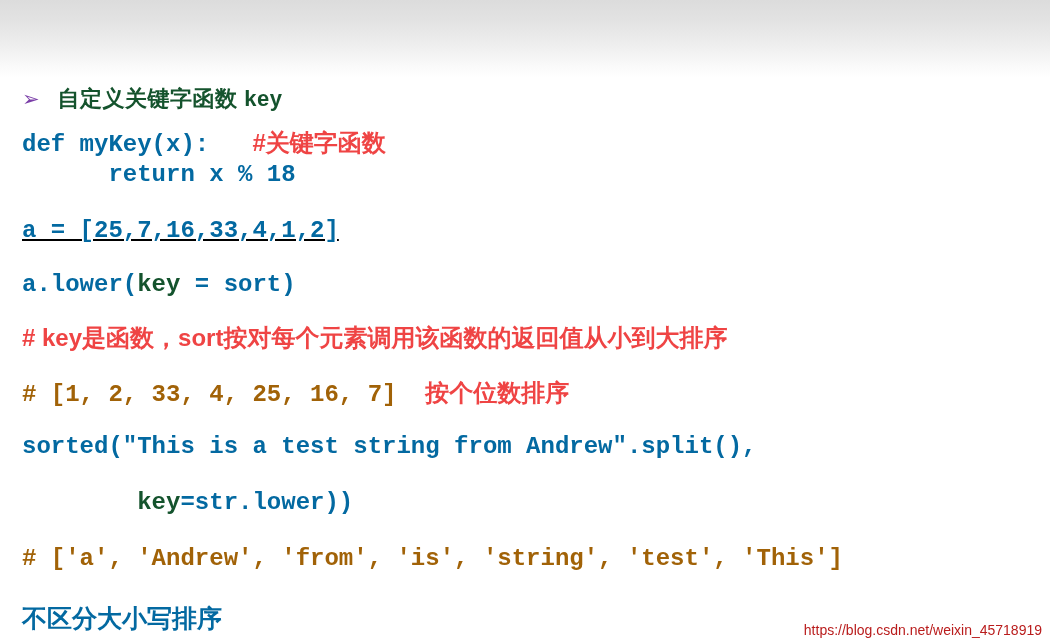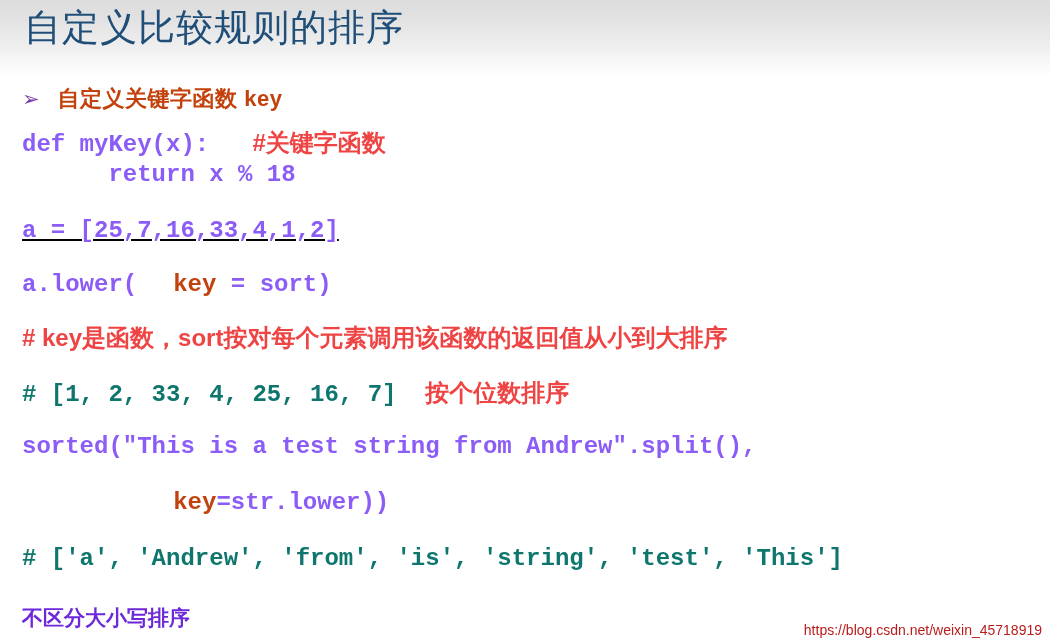--- a/index.html
+++ b/index.html
@@ -59,21 +59,21 @@
     font-size: 21px;
     line-height: 28px;
     color: #7b3fa8;
     font-family: "DejaVu Sans", sans-serif;
   }
   .bullet-text {
     font-family: "Liberation Sans", "DejaVu Sans", sans-serif;
     font-size: 22px;
     line-height: 30px;
     font-weight: bold;
-    color: #c2410c;
+    color: #14532d;
     white-space: nowrap;
     letter-spacing: 0.5px;
   }
 
   
   .code-area {
     position: absolute;
     left: 0;
     top: 128px;
     width: 1050px;
@@ -83,39 +83,39 @@
     position: absolute;
     left: 22px;
     font-family: "Liberation Mono", "DejaVu Sans Mono", monospace;
     font-size: 24px;
     font-weight: bold;
     line-height: 30px;
     white-space: pre;
     color: #000000;
     letter-spacing: 0px;
   }
-  .tok-black  { color: #8b5cf6; }
-  .tok-green  { color: #0f766e; }
-  .tok-red    { color: #c2410c; margin-left: 36px; }
+  .tok-black  { color: #0369a1; }
+  .tok-green  { color: #a16207; }
+  .tok-red    { color: #14532d; }
   .tok-cngreen{
     color: #ef4444;
     font-family: "Liberation Sans", "DejaVu Sans", sans-serif;
     font-weight: bold;
   }
 
   .bottom-note {
     position: absolute;
     left: 22px;
     top: 601px;
     z-index: 2;
     font-family: "Liberation Sans", "DejaVu Sans", sans-serif;
-    font-size: 21px;
+    font-size: 25px;
     line-height: 34px;
     font-weight: bold;
-    color: #6d28d9;
+    color: #0369a1;
     white-space: nowrap;
   }
 
   
   .watermark {
     position: absolute;
     right: 8px;
     bottom: 4px;
     z-index: 3;
     font-family: "Liberation Sans", sans-serif;
@@ -125,21 +125,20 @@
     white-space: nowrap;
   }
 </style>
 </head>
 <body>
 
 <div class="slide">
 
   <div class="header-band"></div>
 
-  <div class="slide-title">自定义比较规则的排序</div>
 
   <div class="bullet-row">
     <span class="bullet-marker">➢</span>
     <span class="bullet-text">自定义关键字函数 key</span>
   </div>
 
   <div class="code-area" id="code-area">
       <div class="code-line" style="top: 0px;"><span class="tok-black">def myKey(x):   </span><span class="tok-cngreen">#关键字函数</span></div>
       <div class="code-line" style="top: 32px;"><span class="tok-black">      return x % 18</span></div>
       <div class="code-line" style="top: 88px; text-decoration: underline;"><span class="tok-black">a = [25,7,16,33,4,1,2]</span></div>

